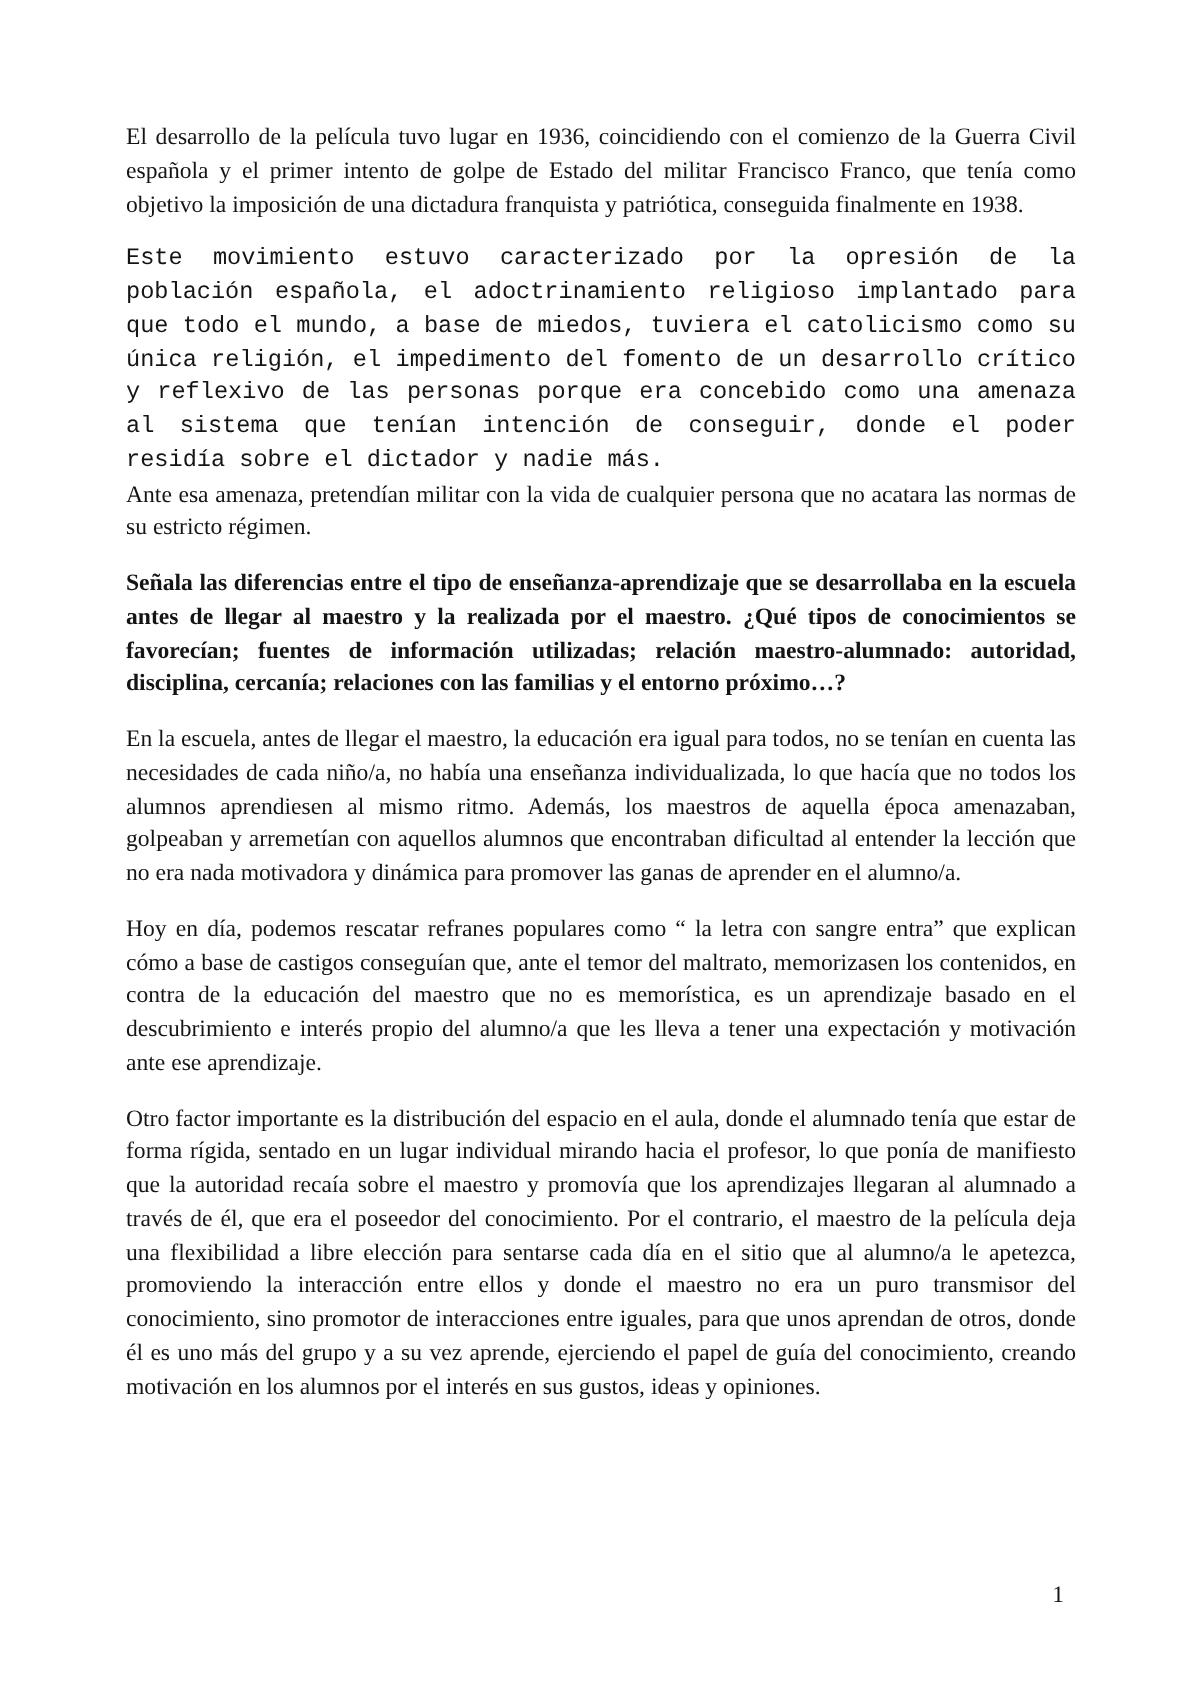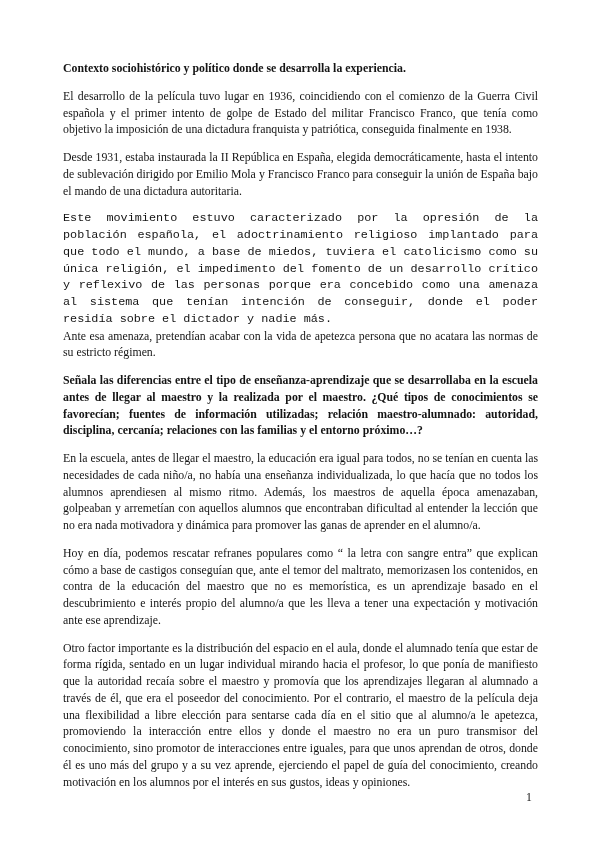--- a/index.html
+++ b/index.html
@@ -40,29 +40,27 @@
     bottom: 42px;
     font-size: 11.8px;
     color: #141414;
   }
 </style>
 </head>
 <body>
 
 <div class="page">
 
-  <h2 class="heading">Contexto sociohistórico y político donde se desarrolla la experiencia.</h2>
 
   <p class="para">El desarrollo de la película tuvo lugar en 1936, coincidiendo con el comienzo de la Guerra Civil española y el primer intento de golpe de Estado del militar Francisco Franco, que tenía como objetivo la imposición de una dictadura franquista y patriótica, conseguida finalmente en 1938.</p>
 
-  <p class="para">Desde 1931, estaba instaurada la II República en España, elegida democráticamente, hasta el intento de sublevación dirigido por Emilio Mola y Francisco Franco para conseguir la unión de España bajo el mando de una dictadura autoritaria.</p>
 
   <p class="para no-gap">Este movimiento estuvo caracterizado por la opresión de la población española, el adoctrinamiento religioso implantado para que todo el mundo, a base de miedos, tuviera el catolicismo como su única religión, el impedimento del fomento de un desarrollo crítico y reflexivo de las personas porque era concebido como una amenaza al sistema que tenían intención de conseguir, donde el poder residía sobre el dictador y nadie más.</p>
 
-  <p class="para">Ante esa amenaza, pretendían acabar con la vida de apetezca persona que no acatara las normas de su estricto régimen.</p>
+  <p class="para">Ante esa amenaza, pretendían militar con la vida de cualquier persona que no acatara las normas de su estricto régimen.</p>
 
   <h2 class="heading">Señala las diferencias entre el tipo de enseñanza-aprendizaje que se desarrollaba en la escuela antes de llegar al maestro y la realizada por el maestro. ¿Qué tipos de conocimientos se favorecían; fuentes de información utilizadas; relación maestro-alumnado: autoridad, disciplina, cercanía; relaciones con las familias y el entorno próximo…?</h2>
 
   <p class="para">En la escuela, antes de llegar el maestro, la educación era igual para todos, no se tenían en cuenta las necesidades de cada niño/a, no había una enseñanza individualizada, lo que hacía que no todos los alumnos aprendiesen al mismo ritmo. Además, los maestros de aquella época amenazaban, golpeaban y arremetían con aquellos alumnos que encontraban dificultad al entender la lección que no era nada motivadora y dinámica para promover las ganas de aprender en el alumno/a.</p>
 
   <p class="para">Hoy en día, podemos rescatar refranes populares como “ la letra con sangre entra” que explican cómo a base de castigos conseguían que, ante el temor del maltrato, memorizasen los contenidos, en contra de la educación del maestro que no es memorística, es un aprendizaje basado en el descubrimiento e interés propio del alumno/a que les lleva a tener una expectación y motivación ante ese aprendizaje.</p>
 
   <p class="para">Otro factor importante es la distribución del espacio en el aula, donde el alumnado tenía que estar de forma rígida, sentado en un lugar individual mirando hacia el profesor, lo que ponía de manifiesto que la autoridad recaía sobre el maestro y promovía que los aprendizajes llegaran al alumnado a través de él, que era el poseedor del conocimiento. Por el contrario, el maestro de la película deja una flexibilidad a libre elección para sentarse cada día en el sitio que al alumno/a le apetezca, promoviendo la interacción entre ellos y donde el maestro no era un puro transmisor del conocimiento, sino promotor de interacciones entre iguales, para que unos aprendan de otros, donde él es uno más del grupo y a su vez aprende, ejerciendo el papel de guía del conocimiento, creando motivación en los alumnos por el interés en sus gustos, ideas y opiniones.</p>
 
   <div class="page-number">1</div>

